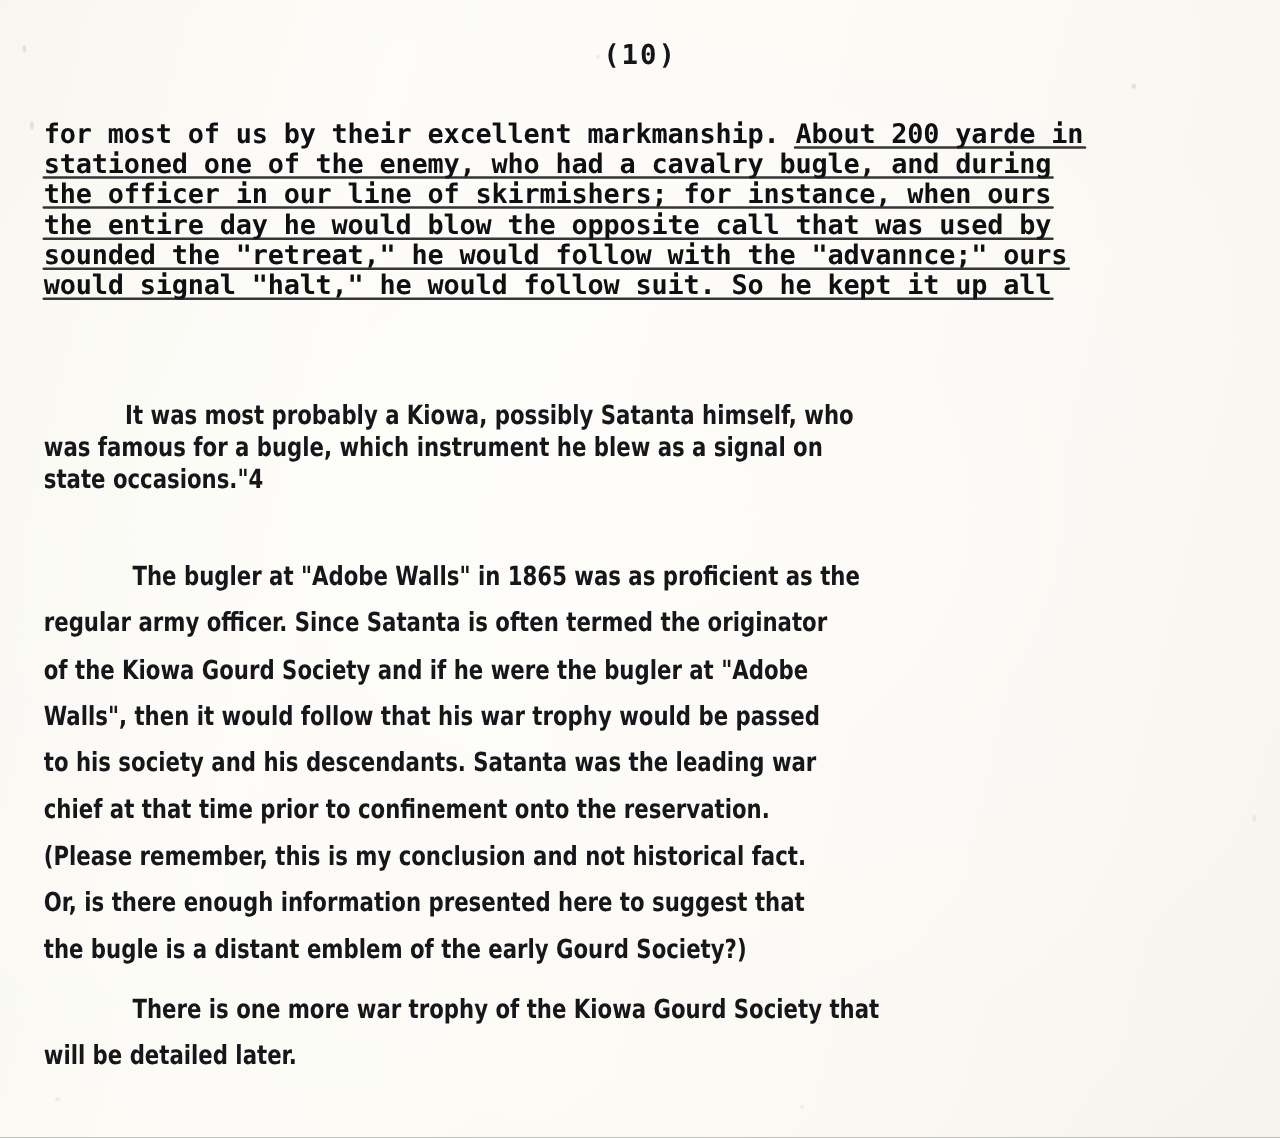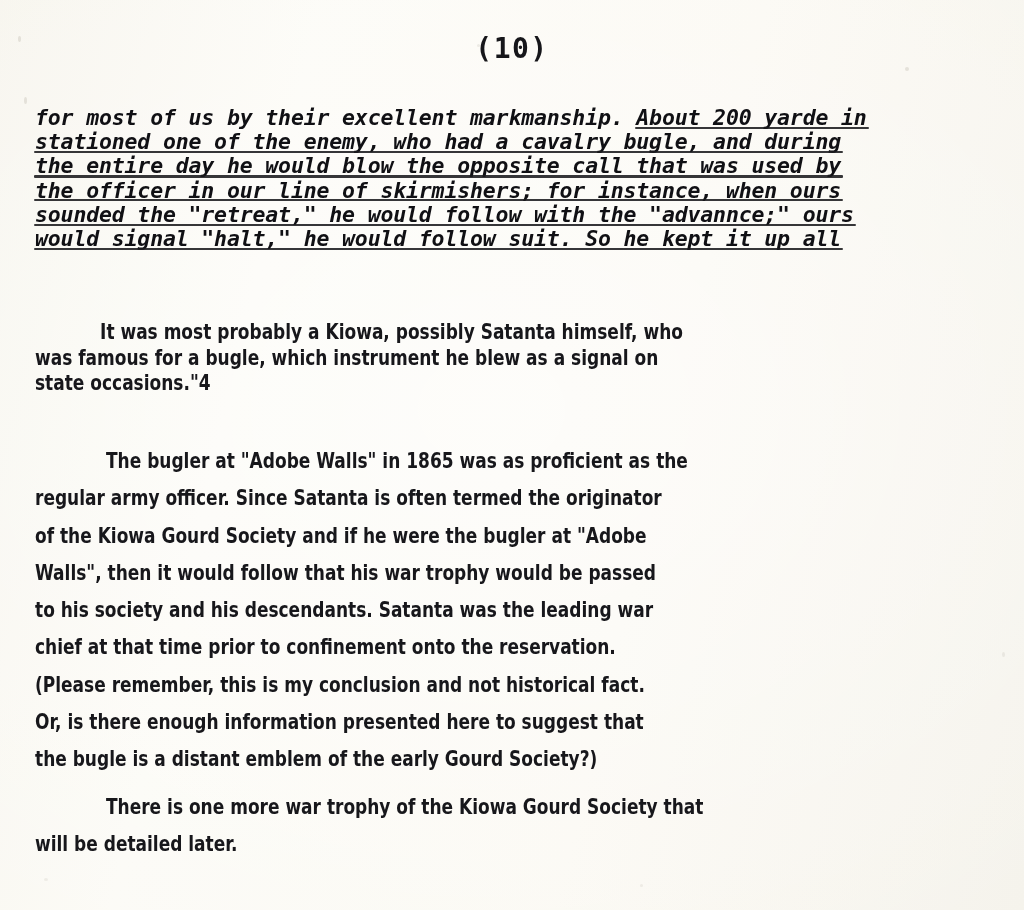--- a/index.html
+++ b/index.html
@@ -31,21 +31,21 @@
     pointer-events: none;
   }
 
   .page-number {
     position: absolute;
     top: 32px;
     left: 0;
     width: 1024px;
     text-align: center;
     font-family: "DejaVu Sans Mono", "Liberation Mono", monospace;
-    font-size: 28px;
+    font-size: 22px;
     font-weight: 700;
     letter-spacing: 1.5px;
     color: #16161a;
   }
 
   .block {
     position: absolute;
     left: 35px;
     width: 952px;
     color: #141418;
@@ -114,25 +114,25 @@
   <div class="speckle" style="left:18px;  top:36px;  width:3px;  height:6px;"></div>
   <div class="speckle" style="left:905px; top:67px;  width:4px;  height:4px;"></div>
   <div class="speckle" style="left:24px;  top:97px;  width:3px;  height:7px;"></div>
   <div class="speckle" style="left:477px; top:44px;  width:3px;  height:3px; opacity:.35;"></div>
   <div class="speckle" style="left:1002px;top:652px; width:3px;  height:5px; opacity:.35;"></div>
   <div class="speckle" style="left:44px;  top:878px; width:4px;  height:3px; opacity:.3;"></div>
   <div class="speckle" style="left:640px; top:884px; width:3px;  height:3px; opacity:.3;"></div>
 
   <div class="page-number">(10)</div>
 
-  <div class="block block-typed" style="top:106px;font-style:italic;">
+  <div class="block block-typed" style="top:96px;">
     <span class="ln"><span>for most of us by their excellent markmanship. </span><span class="ul w1">About 200 yarde in</span></span>
     <span class="ln"><span class="ul w3">stationed one of the enemy, who had a cavalry bugle, and during</span></span>
+    <span class="ln"><span class="ul w2">the officer in our line of skirmishers; for instance, when ours</span></span>
     <span class="ln"><span class="ul w1">the entire day he would blow the opposite call that was used by</span></span>
-    <span class="ln"><span class="ul w2">the officer in our line of skirmishers; for instance, when ours</span></span>
     <span class="ln"><span class="ul w3">sounded the "retreat," he would follow with the "advannce;" ours</span></span>
     <span class="ln"><span class="ul w1">would signal "halt," he would follow suit. So he kept it up all</span></span>
   </div>
 
   <div class="block block-elite lead-tight" style="top:320px;">
     <span class="ln"><span class="indent"></span><span>It was most probably a Kiowa, possibly Satanta himself, who</span></span>
     <span class="ln"><span>was famous for a bugle, which instrument he blew as a signal on</span></span>
     <span class="ln"><span>state occasions."4</span></span>
   </div>
 

